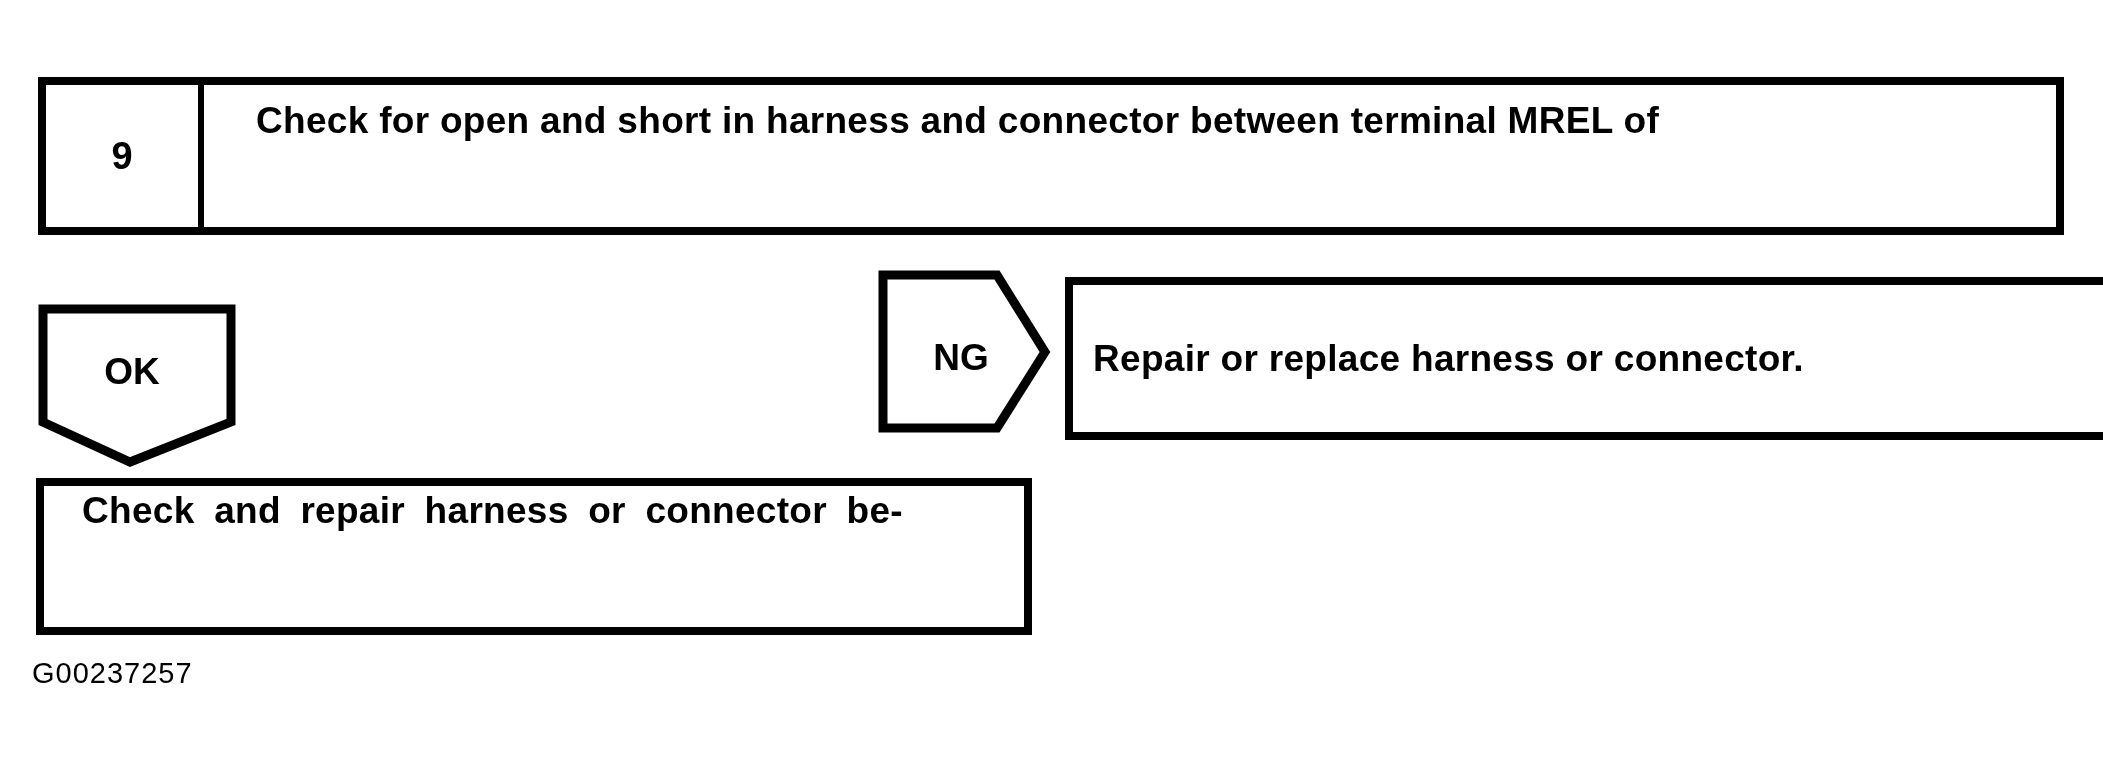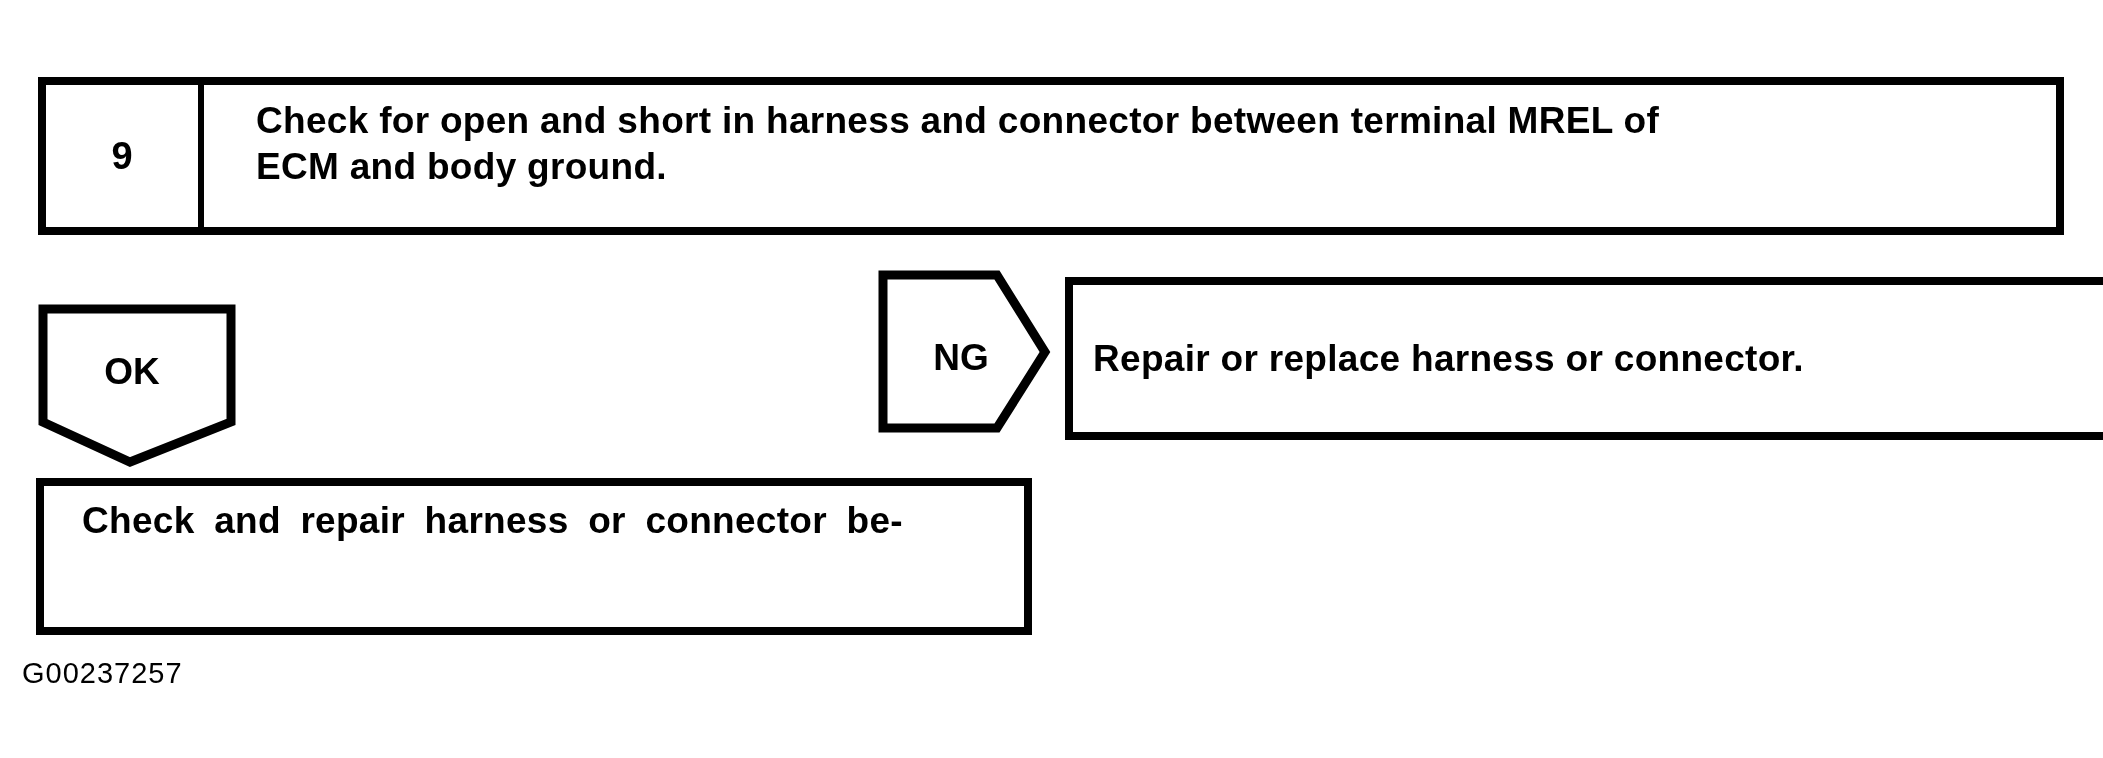--- a/index.html
+++ b/index.html
@@ -64,48 +64,47 @@
     font-weight: bold;
     letter-spacing: 0.3px;
     background: #fff;
   }
 
   
   .ok-result-box {
     left: 36px; top: 478px;
     width: 996px; height: 157px;
     border: 8px solid #000;
-    padding: 12px 20px 0 38px;
+    padding: 2px 20px 0 38px;
     font-size: 37px;
     font-weight: bold;
     line-height: 46px;
     letter-spacing: 0.3px;
     background: #fff;
   }
   .ok-result-box .justified-line { word-spacing: 9px; }
 
   
   .figure-code {
-    left: 22px; top: 657px;
+    left: 32px; top: 657px;
     font-size: 29px;
     font-weight: normal;
     letter-spacing: 1px;
     color: #000;
   }
 </style>
 </head>
 <body>
 
 <div class="canvas">
 
   <div class="abs step-box">
     <div class="step-number-cell">9</div>
     <div class="step-text">
       <div>Check for open and short in harness and connector between terminal MREL of</div>
-      <div>ECM and body ground.</div>
     </div>
   </div>
 
   <svg class="abs ng-svg" width="175" height="165" viewBox="0 0 175 165">
     <polygon points="5,5 119,5 167,82 119,158 5,158" fill="#ffffff" stroke="#000000" stroke-width="9"></polygon>
     <text x="83" y="100" text-anchor="middle" class="pent-label">NG</text>
   </svg>
 
   <div class="abs ng-result-box">
     <span>Repair or replace harness or connector.</span>

